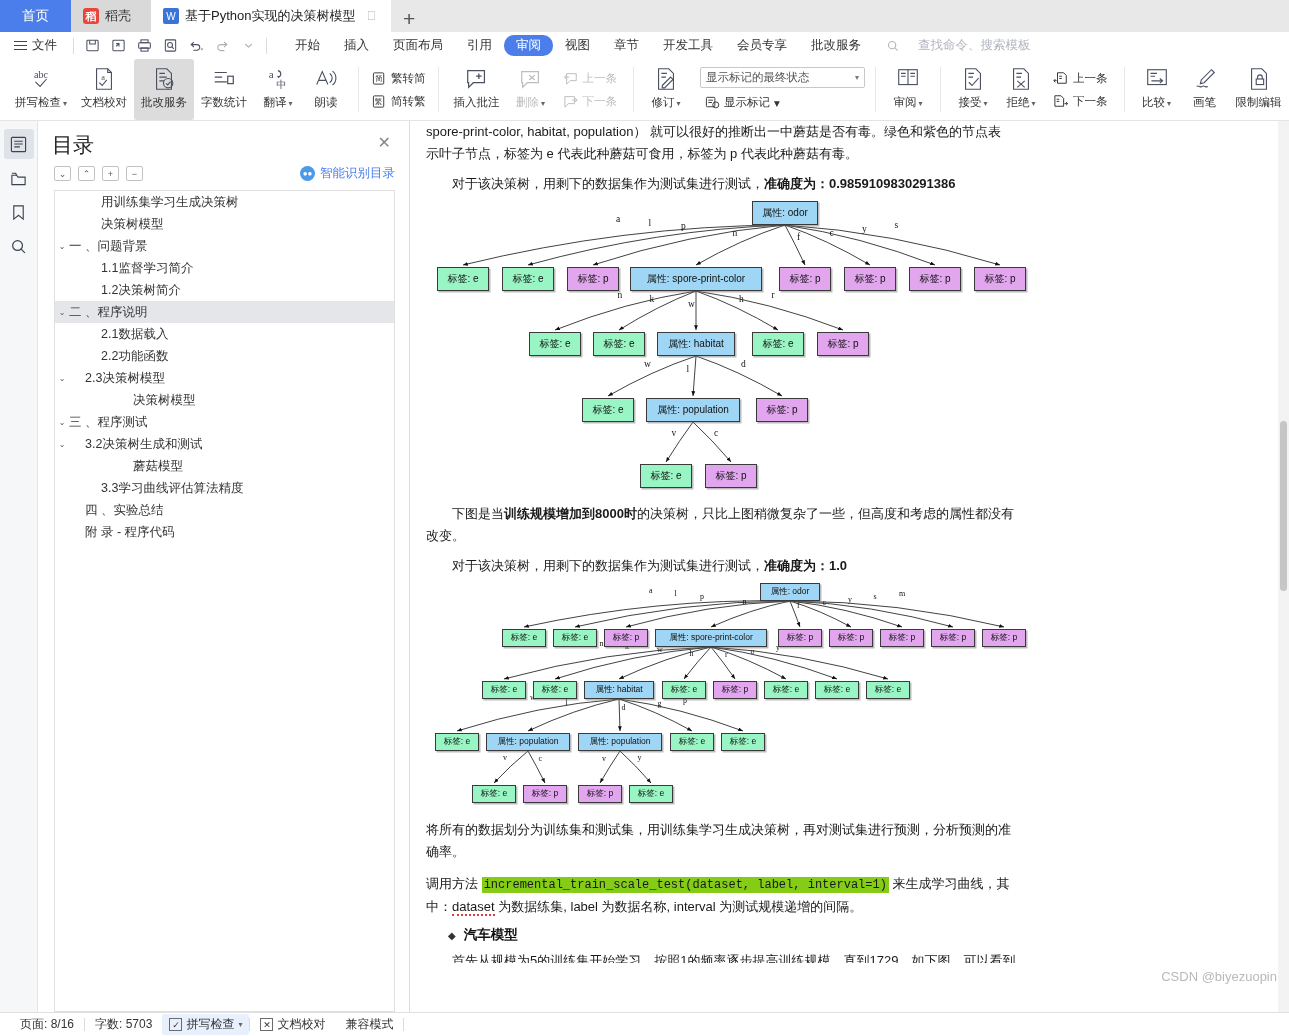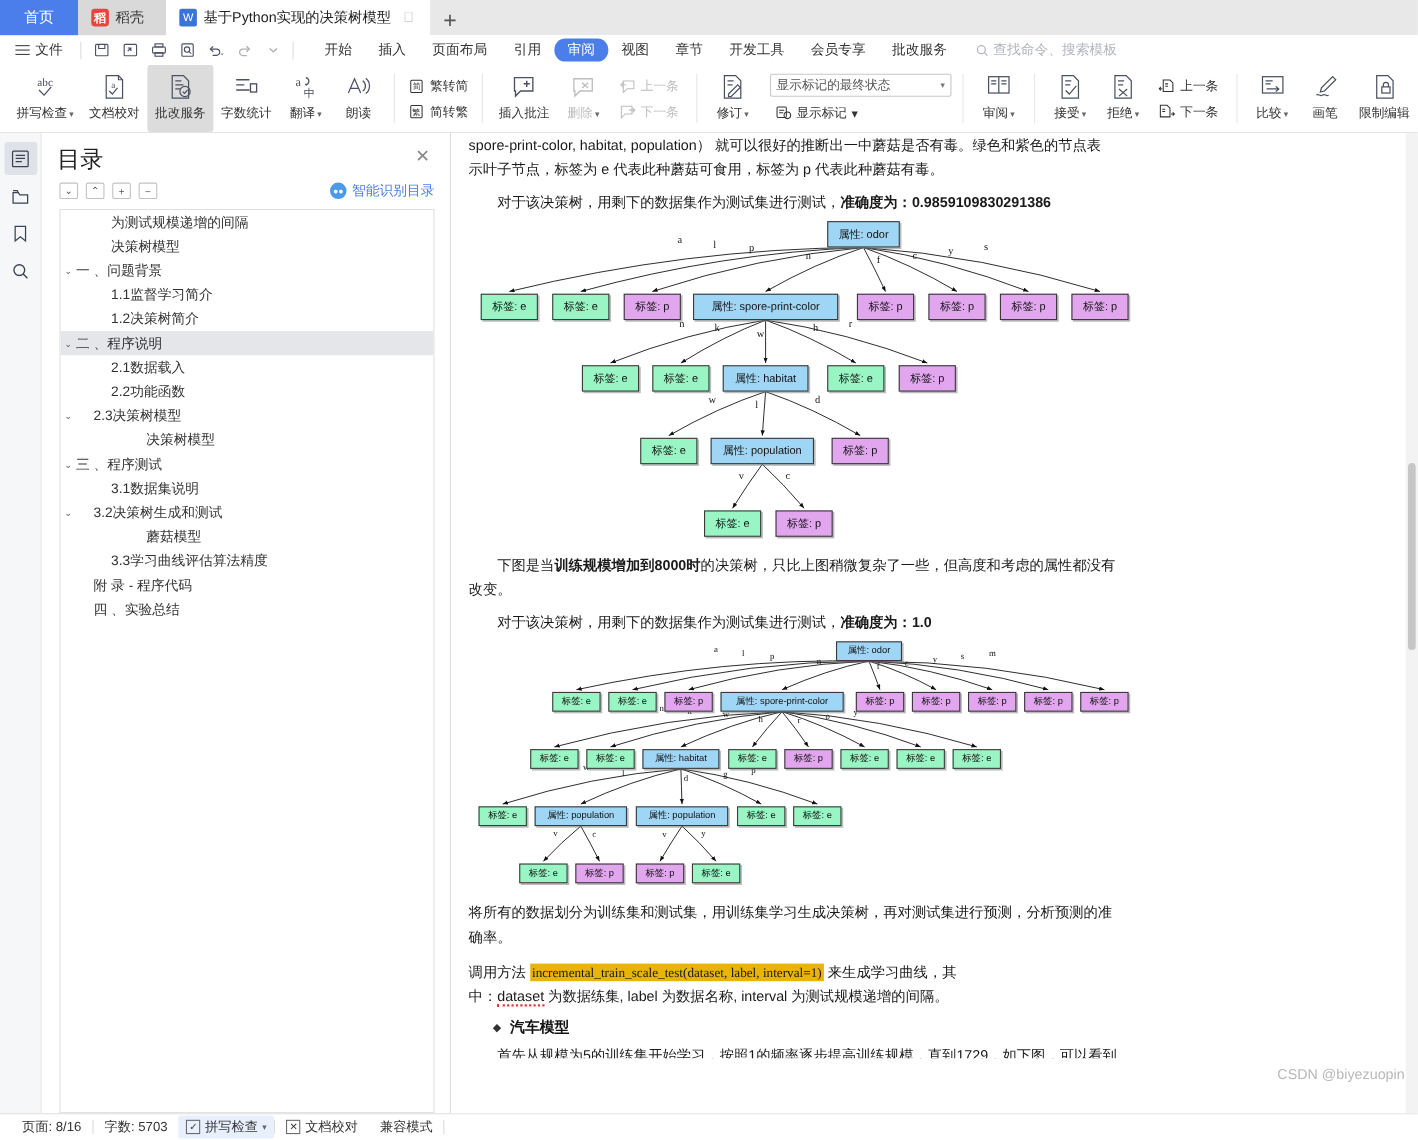--- a/index.html
+++ b/index.html
@@ -34,21 +34,21 @@
   .hamburger i { display: block; width: 13px; height: 1.4px; background: #444; }
   .qa-sep { width: 1px; height: 16px; background: #dcdcdc; margin: 0 6px; }
   .qa { display: flex; align-items: center; gap: 2px; }
   .qa-btn { width: 24px; height: 21px; display: flex; align-items: center; justify-content: center;
             color: #4a5060; }
   .qa-btn svg { display: block; }
   .menu-items { display: flex; align-items: center; gap: 0; margin-left: 10px; }
   .menu-item { padding: 2px 12px; font-size: 12.5px; color: #333; border-radius: 10px;
                line-height: 17px; }
   .menu-item.active { background: #4b7eea; color: #fff; }
-  .search-box { display: flex; align-items: center; gap: 4px; margin-left: 14px; color: #b0b4bd;
+  .search-box { display: flex; align-items: center; gap: 19px; margin-left: 14px; color: #b0b4bd;
                 font-size: 12.5px; }
 
   
   .ribbon { height: 62px; background: #fff; display: flex; align-items: stretch;
             flex: 0 0 62px; border-bottom: 1px solid #e4e4e4; padding-left: 4px; overflow: hidden; }
   .rgroup { display: flex; align-items: stretch; padding: 0 4px; }
   .rsep { width: 1px; background: #e6e6e6; margin: 8px 4px; flex: 0 0 1px; }
   .rbtn { display: flex; flex-direction: column; align-items: center; justify-content: flex-start;
           padding: 5px 7px 2px; min-width: 48px; color: #3b4252; }
   .rbtn.sel { background: #dcdcdc; border-radius: 3px; }
@@ -99,22 +99,22 @@
   .toc-label { white-space: nowrap; overflow: hidden; text-overflow: ellipsis; }
 
   
   .docarea { flex: 1 1 auto; background: #fff; position: relative; overflow: hidden;
              display: flex; flex-direction: column; }
   .page { flex: 1 1 auto; padding: 0 14px 0 16px; overflow: hidden; position: relative; }
   .p { font-size: 13px; line-height: 22px; color: #1a1a1a; }
   .p.ind { text-indent: 26px; }
   .b { font-weight: bold; }
   .h3 { font-size: 17px; font-weight: bold; color: #111; margin: 12px 0 10px; }
-  .code { font-family: Liberation Serif, serif; font-size: 12px;
-          background: #eab308; padding: 1px 2px; }
+  .code { font-family: Liberation Mono, monospace; font-size: 12px;
+          background: #84cc16; padding: 1px 2px; }
   .squiggle { border-bottom: 2px dotted #e23b3b; }
   .bullet { display: flex; gap: 8px; margin: 8px 0 6px 22px; align-items: center; }
   .bullet .dot { font-size: 10px; color: #333; }
   .bullet .bt { font-size: 13.5px; font-weight: bold; color: #111; }
 
   
   .tree { position: relative; margin: 6px 0; }
   .node { position: absolute; border: 1px solid #3a3a3a; font-size: 10px; color: #111;
           display: flex; align-items: center; justify-content: center; white-space: nowrap;
           box-shadow: 1.5px 1.5px 0 rgba(120,120,120,.5); padding: 0 4px; }
@@ -535,21 +535,21 @@
         <div class="tbtn">−</div>
       </div>
       <div class="smart-toc">
         <span class="smart-dot">●●</span>
         <span>智能识别目录</span>
       </div>
     </div>
     <div class="toc" id="toc-list">
         <div class="toc-row">
           <span class="toc-caret"></span>
-          <span class="toc-label" style="padding-left: 32px;">为测试规模递增的间隔</span>
+          <span class="toc-label" style="padding-left: 32px;">用训练集学习生成决策树</span>
         </div>
         <div class="toc-row">
           <span class="toc-caret"></span>
           <span class="toc-label" style="padding-left: 32px;">决策树模型</span>
         </div>
         <div class="toc-row">
           <span class="toc-caret">⌄</span>
           <span class="toc-label" style="padding-left: 0px;">一 、问题背景</span>
         </div>
         <div class="toc-row">
@@ -578,42 +578,38 @@
         </div>
         <div class="toc-row">
           <span class="toc-caret"></span>
           <span class="toc-label" style="padding-left: 64px;">决策树模型</span>
         </div>
         <div class="toc-row">
           <span class="toc-caret">⌄</span>
           <span class="toc-label" style="padding-left: 0px;">三 、程序测试</span>
         </div>
         <div class="toc-row">
-          <span class="toc-caret"></span>
-          <span class="toc-label" style="padding-left: 32px;">3.1数据集说明</span>
-        </div>
-        <div class="toc-row">
           <span class="toc-caret">⌄</span>
           <span class="toc-label" style="padding-left: 16px;">3.2决策树生成和测试</span>
         </div>
         <div class="toc-row">
           <span class="toc-caret"></span>
           <span class="toc-label" style="padding-left: 64px;">蘑菇模型</span>
         </div>
         <div class="toc-row">
           <span class="toc-caret"></span>
           <span class="toc-label" style="padding-left: 32px;">3.3学习曲线评估算法精度</span>
         </div>
         <div class="toc-row">
           <span class="toc-caret"></span>
+          <span class="toc-label" style="padding-left: 16px;">四 、实验总结</span>
+        </div>
+        <div class="toc-row">
+          <span class="toc-caret"></span>
           <span class="toc-label" style="padding-left: 16px;">附 录 - 程序代码</span>
-        </div>
-        <div class="toc-row">
-          <span class="toc-caret"></span>
-          <span class="toc-label" style="padding-left: 16px;">四 、实验总结</span>
         </div>
       </div>
   </div>
 
   <div class="docarea">
     <div class="page">
 
       <div class="p">spore-print-color, habitat, population） 就可以很好的推断出一中蘑菇是否有毒。绿色和紫色的节点表</div>
       <div class="p">示叶子节点，标签为 e 代表此种蘑菇可食用，标签为 p 代表此种蘑菇有毒。</div>
 

